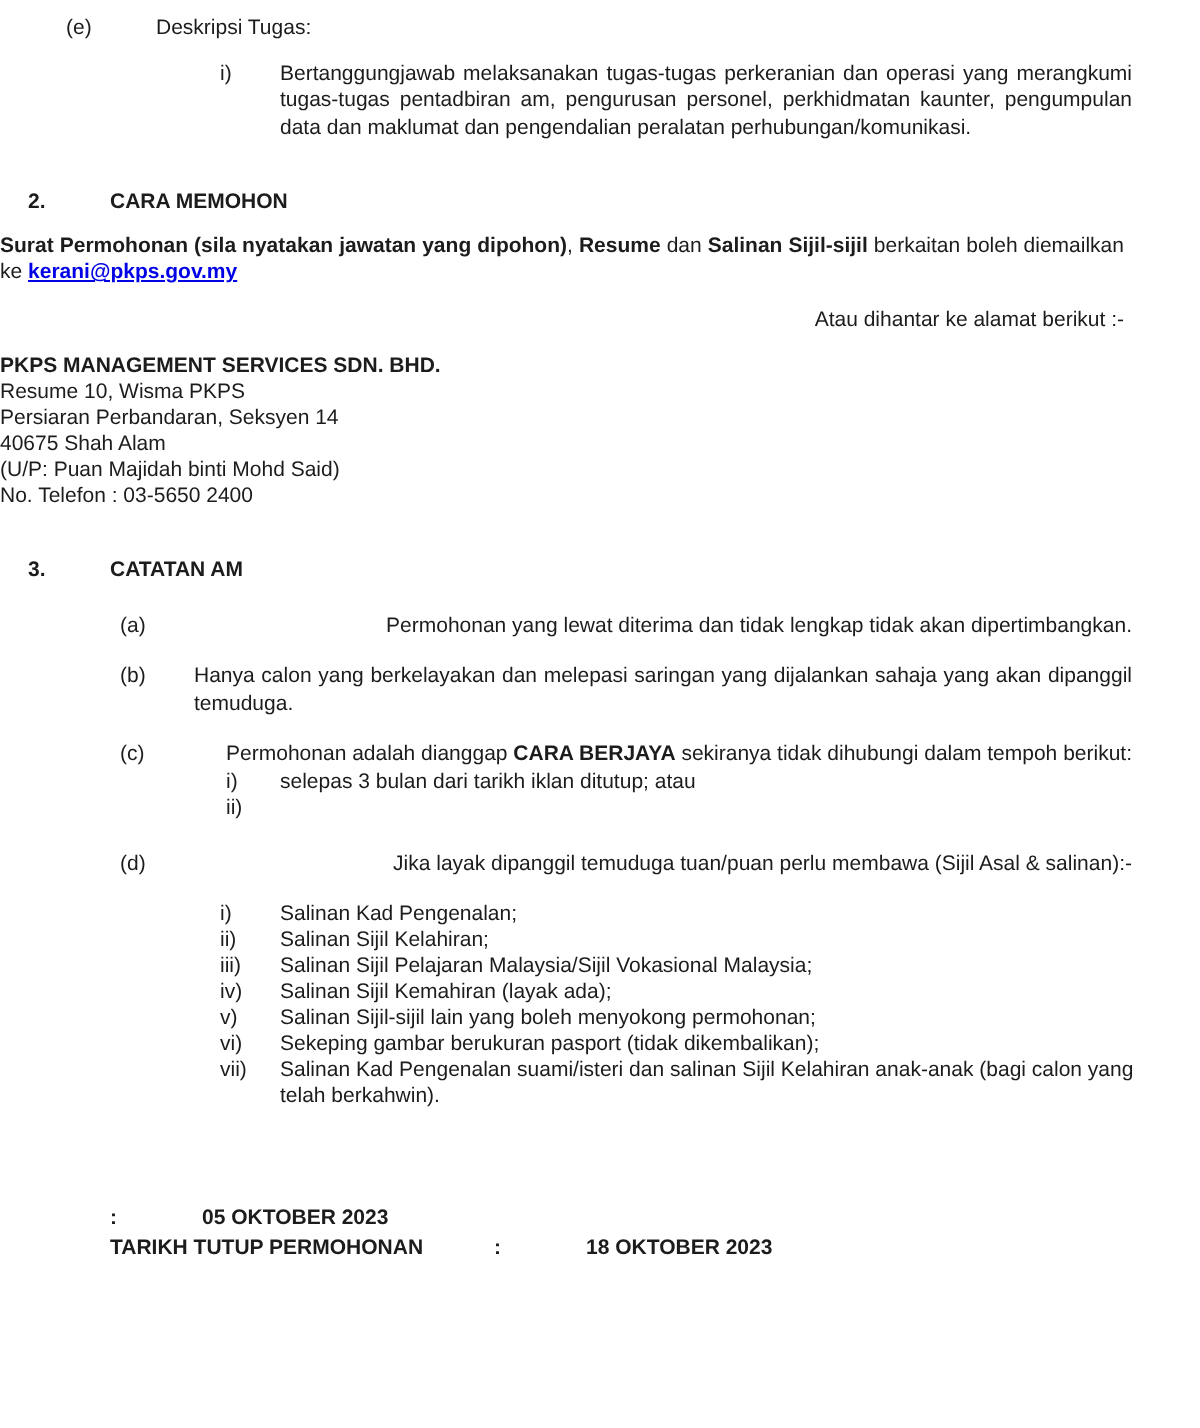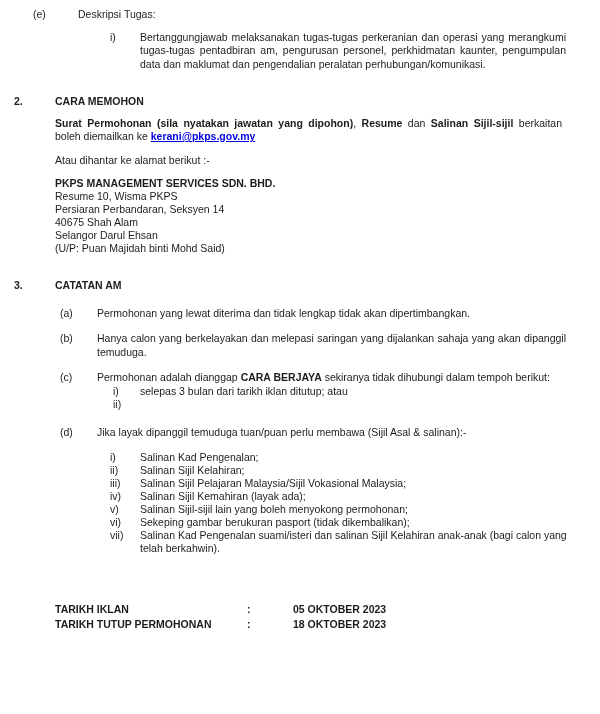--- a/index.html
+++ b/index.html
@@ -13,28 +13,28 @@
   b,.bold{font-weight:bold;}
   .flex{display:flex;}
   .marker{flex-shrink:0;}
   
   .e-row{margin-left:33px;}
   .e-row .marker{width:45px;}
   
   .i-row{margin:9px 34px 0 110px;}
   .i-row .marker{width:30px;}
   .just{text-align:justify;margin:0;}
-  p{margin:0;}
+  p{margin:0;text-align:right;}
   
   .section{font-weight:bold;margin-left:14px;}
   .section .num{width:41px;flex-shrink:0;}
   .sec2{margin-top:24px;}
   .sec3{margin-top:24px;}
   
-  .body-ind{margin-left:55px;margin-right:38px;}
+  .body-ind{margin-right:38px;}
   .apply{margin-top:8px;}
   .alt{margin-top:10px;}
   .address{margin-top:10px;line-height:13px;}
   .email{color:#0101e6;font-weight:bold;text-decoration:underline;cursor:pointer;}
   
   .note-row{margin-left:60px;margin-right:34px;}
   .note-row .marker{width:37px;}
   .note-a{margin-top:14px;}
   .note-b{margin-top:12px;}
   .note-c{margin-top:12px;}
@@ -76,22 +76,22 @@
 
   <p class="body-ind apply just"><b>Surat Permohonan (sila nyatakan jawatan yang dipohon)</b><span>, </span><b>Resume</b><span> dan </span><b>Salinan Sijil-sijil</b><span> berkaitan boleh diemailkan ke </span><a class="email">kerani@pkps.gov.my</a></p>
 
   <p class="body-ind alt">Atau dihantar ke alamat berikut :-</p>
 
   <div class="body-ind address">
     <div class="bold">PKPS MANAGEMENT SERVICES SDN. BHD.</div>
     <div>Resume 10, Wisma PKPS</div>
     <div>Persiaran Perbandaran, Seksyen 14</div>
     <div>40675 Shah Alam</div>
-    <div>Selangor Darul Ehsan</div>
     <div>(U/P: Puan Majidah binti Mohd Said)</div>
+    <div>No. Telefon : 03-5650 2400</div>
   </div>
 
   <div class="flex section sec3">
     <span class="num">3.</span>
     <span>CATATAN AM</span>
   </div>
 
   <div class="flex note-row note-a">
     <span class="marker">(a)</span>
     <p class="note-text">Permohonan yang lewat diterima dan tidak lengkap tidak akan dipertimbangkan.</p>
@@ -146,21 +146,20 @@
       <span class="marker">vi)</span>
       <span>Sekeping gambar berukuran pasport (tidak dikembalikan);</span>
     </div>
     <div class="flex doc-row">
       <span class="marker">vii)</span>
       <span>Salinan Kad Pengenalan suami/isteri dan salinan Sijil Kelahiran anak-anak (bagi calon yang telah berkahwin).</span>
     </div>
   </div>
 
   <div class="flex date-row date-1">
-    <span class="date-label">TARIKH IKLAN</span>
     <span class="date-colon">:</span>
     <span class="date-value">05 OKTOBER 2023</span>
   </div>
   <div class="flex date-row date-2">
     <span class="date-label">TARIKH TUTUP PERMOHONAN</span>
     <span class="date-colon">:</span>
     <span class="date-value">18 OKTOBER 2023</span>
   </div>
 
 </div>

